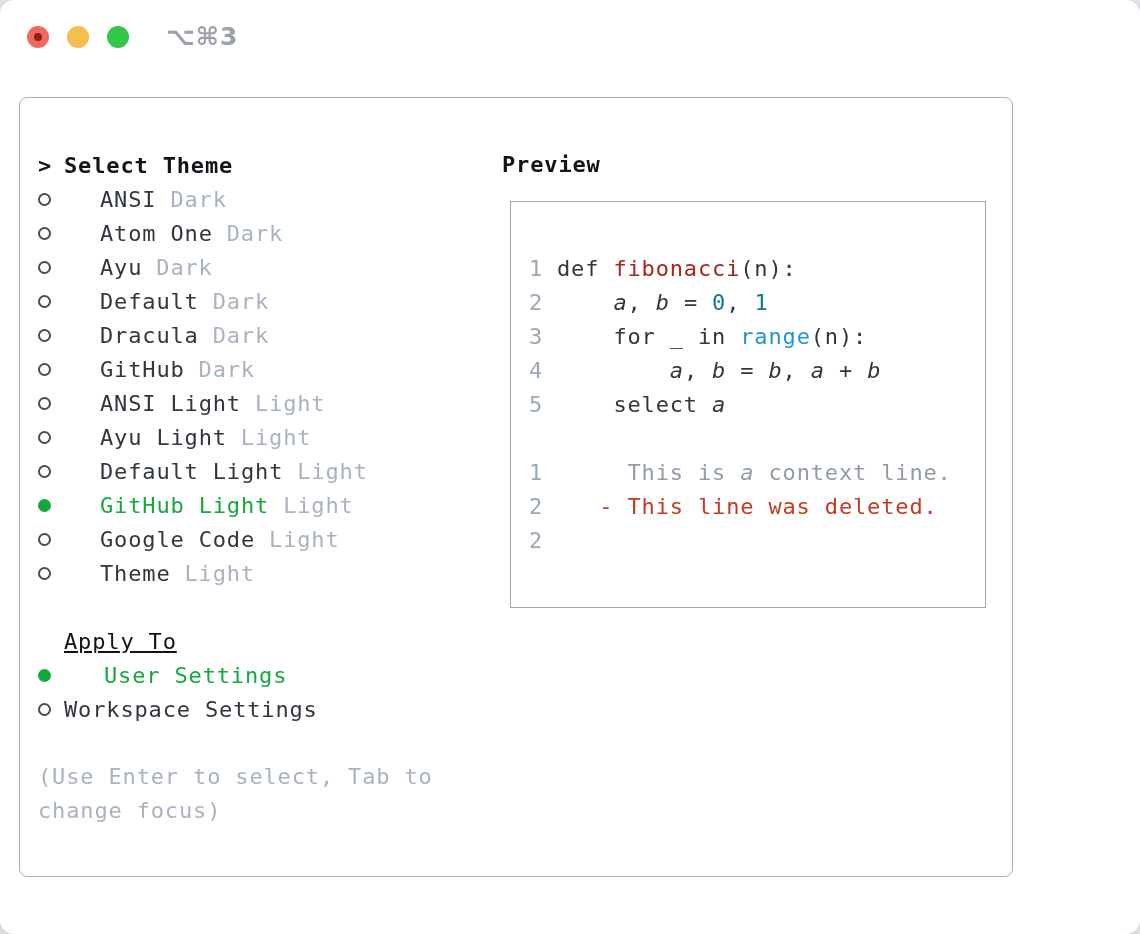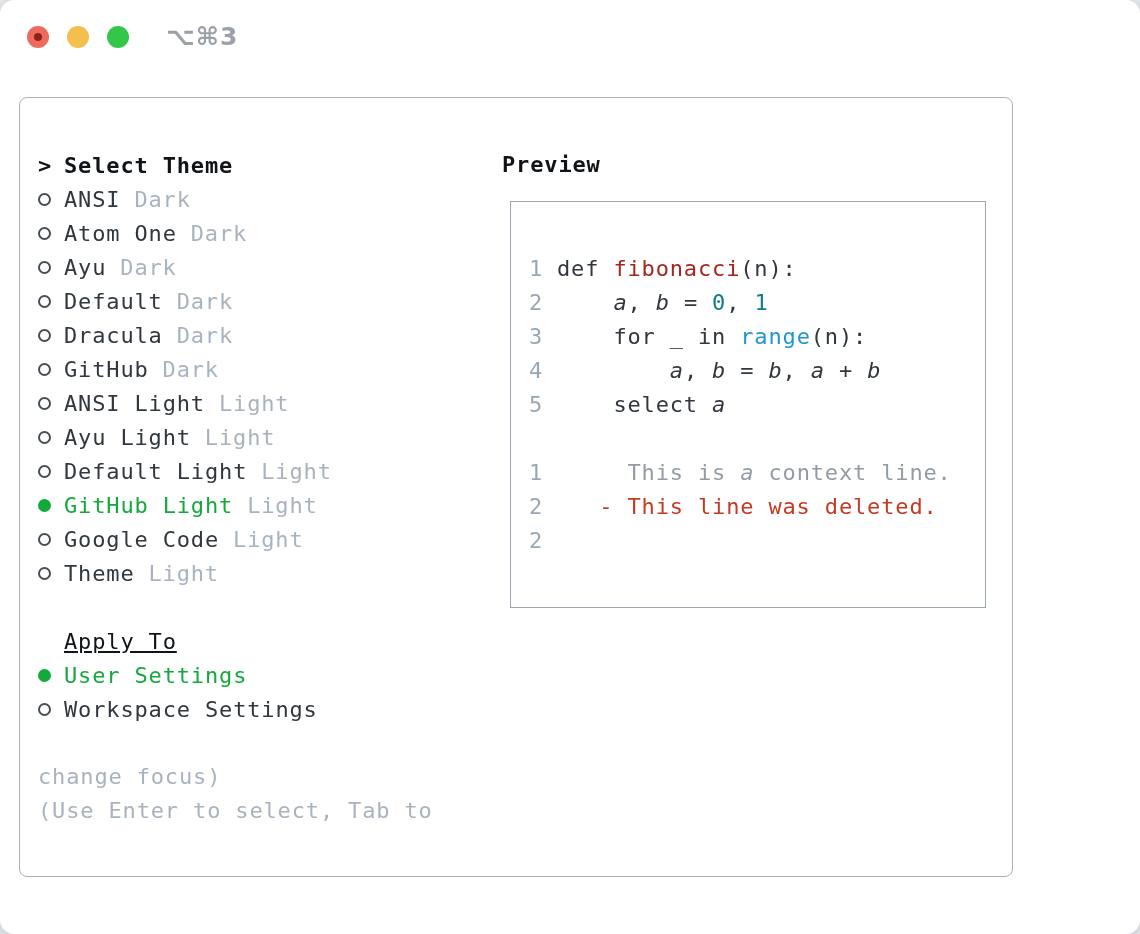--- a/index.html
+++ b/index.html
@@ -36,26 +36,26 @@
   .panel{position:absolute;left:19px;top:97px;width:994px;height:780px;
     border:1.5px solid var(--panel_border);border-radius:8px;background:#fff;}
   
   .left-col{position:absolute;left:38px;top:148px;width:440px;}
   .row{height:34px;display:flex;align-items:center;white-space:pre;}
   .marker{width:26px;display:flex;align-items:center;flex:none;}
   .cursor{font-weight:bold;color:var(--heading_ink);}
   .hdr{font-weight:bold;color:var(--heading_ink);}
   .bullet{width:13px;height:13px;border-radius:50%;border:2px solid var(--bullet_ring);}
   .bullet.sel{background:var(--green);border-color:var(--green);}
-  .theme-name{color:var(--ink);}
+  .theme-name{color:var(--ink);margin-left:36px;}
   .theme-name.sel{color:var(--green);}
   .theme-tag{color:var(--muted);margin-left:14px;}
   .subhdr{color:var(--heading_ink);text-decoration:underline;}
   .opt-label{color:var(--ink);}
-  .opt-label.sel{color:var(--green);}
+  .opt-label.sel{color:var(--green);margin-left:40px;}
   .spacer{height:34px;}
   .help-line{height:34px;line-height:34px;color:var(--muted);white-space:pre;}
   
   .preview-title{position:absolute;left:502px;top:148px;height:34px;line-height:34px;
     font-weight:bold;color:var(--heading_ink);}
   .preview-box{position:absolute;left:510px;top:201px;width:476px;height:407px;
     border:1.5px solid #9da8b4;background:#fff;overflow:hidden;}
   .code-rows{position:absolute;left:18px;top:49px;}
   .crow{height:34px;display:flex;align-items:center;white-space:pre;}
   .num{display:inline-block;width:28px;color:var(--linenum);flex:none;}
@@ -111,22 +111,22 @@
       <span class="subhdr">Apply To</span>
     </div>
 
     <div id="apply-list">
         <div class="row"><span class="marker"><span class="bullet sel"></span></span><span class="opt-label sel">User Settings</span></div>
         <div class="row"><span class="marker"><span class="bullet"></span></span><span class="opt-label">Workspace Settings</span></div>
       </div>
 
     <div class="spacer"></div>
 
+    <div class="help-line">(Use Enter to select, Tab to</div>
     <div class="help-line">change focus)</div>
-    <div class="help-line">(Use Enter to select, Tab to</div>
   </div>
 
   <div class="preview-title">Preview</div>
 
   <div class="preview-box">
     <div class="code-rows" id="code-rows">
         <div class="crow"><span class="num">1</span><span class="tok-t">def </span><span class="tok-red">fibonacci</span><span class="tok-t">(n):</span></div>
         <div class="crow"><span class="num">2</span><span class="tok-t">    </span><span class="tok-v">a</span><span class="tok-t">, </span><span class="tok-v">b</span><span class="tok-t"> = </span><span class="tok-teal">0</span><span class="tok-t">, </span><span class="tok-teal">1</span></div>
         <div class="crow"><span class="num">3</span><span class="tok-t">    for _ in </span><span class="tok-blue">range</span><span class="tok-t">(n):</span></div>
         <div class="crow"><span class="num">4</span><span class="tok-t">        </span><span class="tok-v">a</span><span class="tok-t">, </span><span class="tok-v">b</span><span class="tok-t"> = </span><span class="tok-v">b</span><span class="tok-t">, </span><span class="tok-v">a</span><span class="tok-t"> + </span><span class="tok-v">b</span></div>

